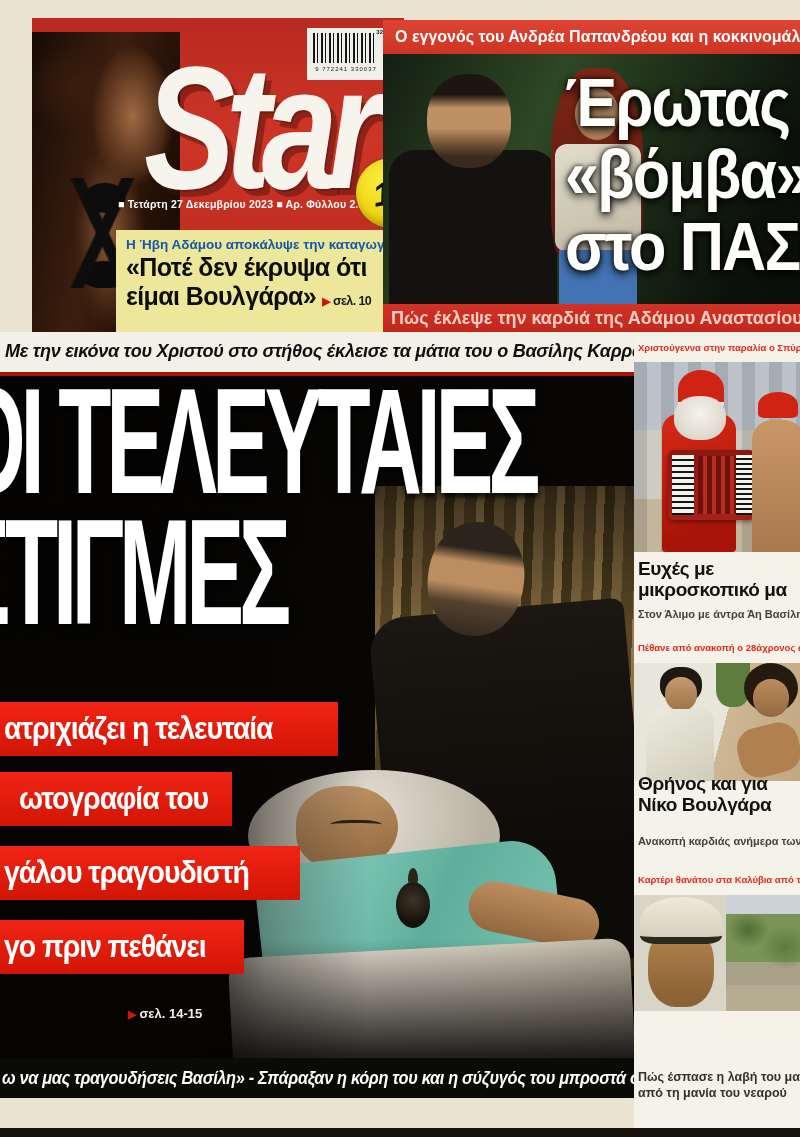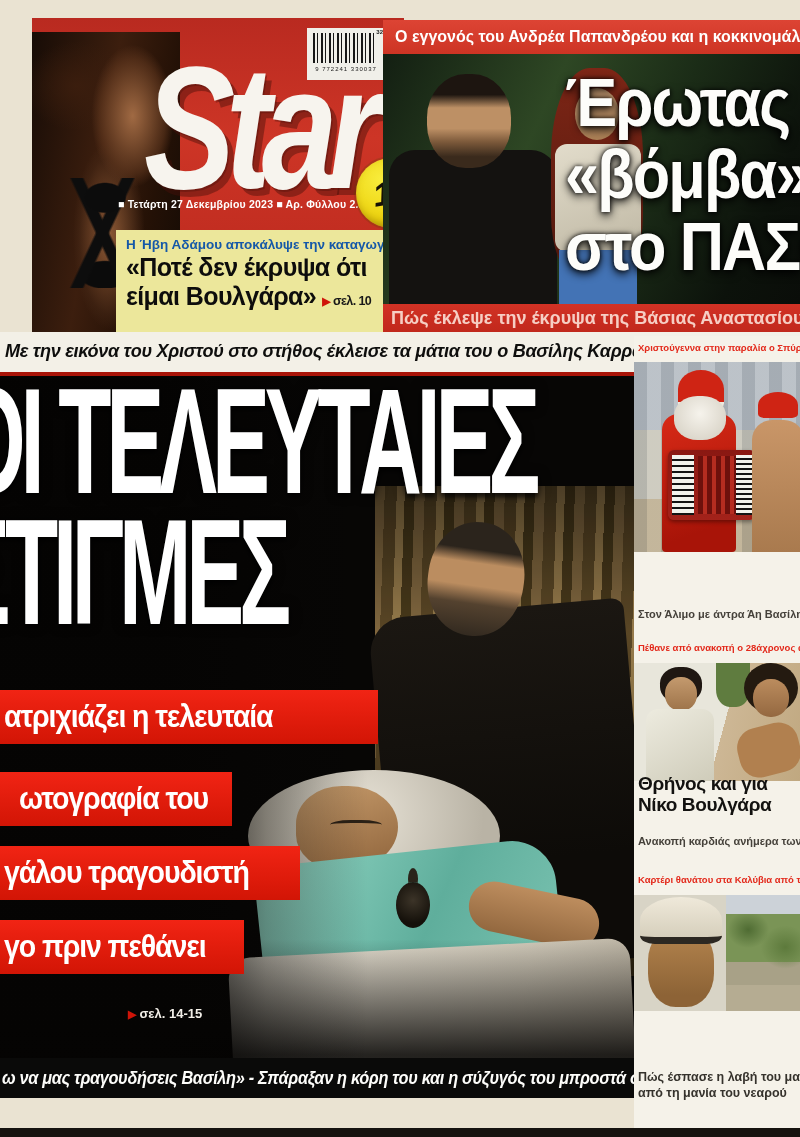--- a/index.html
+++ b/index.html
@@ -103,21 +103,21 @@
       background:linear-gradient(90deg,rgba(5,4,3,.92) 0 26%,rgba(5,4,3,.35) 42%,transparent 58%),
                  linear-gradient(0deg,rgba(4,3,2,.85) 0 6%,transparent 22%);}
   .feat-headline{position:absolute;left:-42px;top:0;color:#fff;font-weight:800;
       font-size:150px;line-height:131px;letter-spacing:-9px;white-space:nowrap;
       transform:scaleX(.58);transform-origin:left top;
       text-shadow:0 0 16px rgba(0,0,0,.75),0 4px 6px rgba(0,0,0,.6);}
   .fb{position:absolute;left:0;box-sizing:border-box;height:54px;overflow:hidden;
       background:linear-gradient(#f12414,#d21505);color:#fff;font-size:31px;font-weight:800;
       letter-spacing:-1.2px;white-space:nowrap;padding:9px 6px 0 4px;}
   .fb span{display:inline-block;transform:scaleX(.92);transform-origin:left top;}
-  .fb1{top:314px;width:378px;}
+  .fb1{top:326px;width:338px;}
   .fb2{top:396px;width:232px;padding-left:19px;}
   .fb3{top:470px;width:300px;}
   .fb4{top:544px;width:244px;}
   .feat-pageref{position:absolute;left:128px;top:630px;color:#f2efe8;font-size:13px;font-weight:700;}
   .feat-footer{position:absolute;left:0;top:682px;width:634px;height:44px;background:#0a0a09;overflow:hidden;}
   .feat-footer .txt{position:absolute;left:2px;top:9px;color:#fdfdfa;font-size:19px;font-weight:800;font-style:italic;
       letter-spacing:-.4px;white-space:nowrap;transform:scaleX(.86);transform-origin:left top;}
 
   
   .sidebar{position:absolute;left:634px;top:336px;width:166px;height:801px;background:#f5f2e9;overflow:hidden;}
@@ -213,21 +213,21 @@
       <div class="tr-woman-hair"></div>
       <div class="tr-woman-face"></div>
       <div class="tr-woman-top"></div>
       <div class="tr-woman-skirt"></div>
       <div class="tr-headline">
         <div>Έρωτας</div>
         <div>«βόμβα»</div>
         <div>στο ΠΑΣΟ</div>
       </div>
     </div>
-    <div class="tr-footer">Πώς έκλεψε την έκρυψα της Βάσιας Αναστασίου</div>
+    <div class="tr-footer">Πώς έκλεψε την καρδιά της Αδάμου Αναστασίου</div>
   </div>
 
   <div class="mid-strip">
     <div class="txt">Με την εικόνα του Χριστού στο στήθος έκλεισε τα μάτια του ο Βασίλης Καρράς</div>
   </div>
 
   <div class="feature">
     <div class="curtain"></div>
     <div class="priest-body"></div>
     <div class="priest-head"></div>
@@ -267,20 +267,24 @@
       <div class="santa-hat"></div>
       <div class="santa-beard"></div>
       <div class="accordion">
         <div class="keys-l"></div>
         <div class="bellows"></div>
         <div class="keys-r"></div>
       </div>
       <div class="beach-man"></div>
       <div class="beach-hat"></div>
     </div>
+    <div class="sb-head" style="top:222px;font-size:19px;">
+      <div>Ευχές με</div>
+      <div>μικροσκοπικό μα</div>
+    </div>
     <div class="sb-sub" style="top:271px;font-size:11px;">Στον Άλιμο με άντρα Άη Βασίλη και</div>
 
     <div class="sb-kicker" style="top:306px;">Πέθανε από ανακοπή ο 28άχρονος αδ</div>
     <div class="sb-photo ph2">
       <div class="p2-green"></div>
       <div class="p2-hair1"></div>
       <div class="p2-face1"></div>
       <div class="p2-shirt1"></div>
       <div class="p2-hair2"></div>
       <div class="p2-face2"></div>

